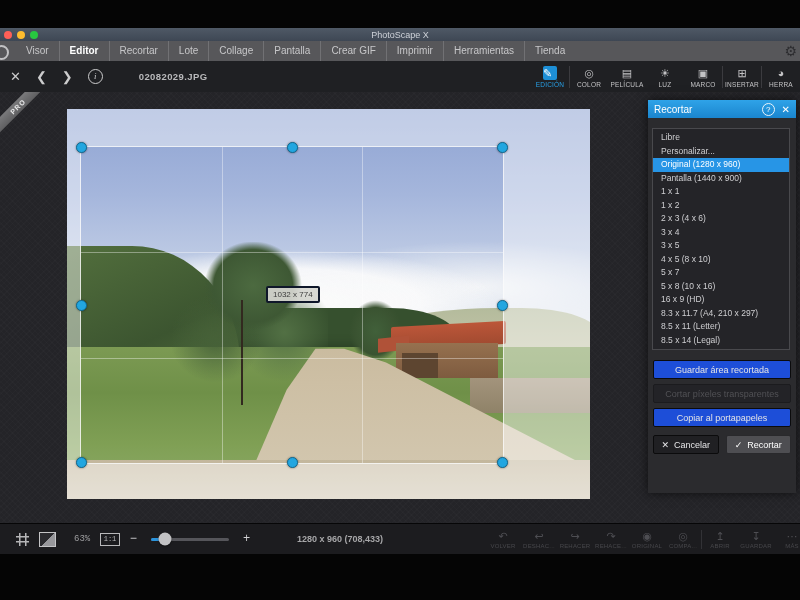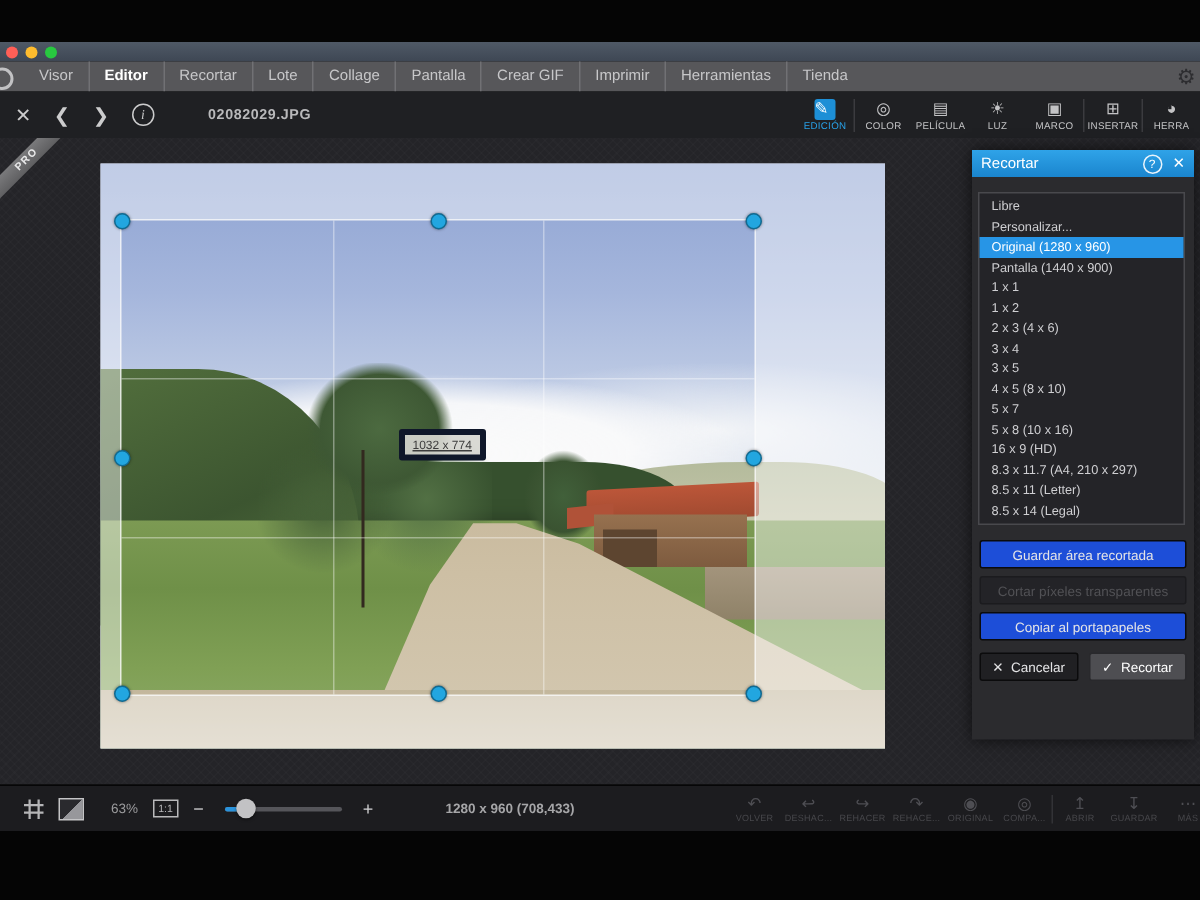--- a/index.html
+++ b/index.html
@@ -67,21 +67,21 @@
   .road{inset:0;clip-path:polygon(33% 100%,78% 100%,100% 96%,100% 92%,61% 65%,53% 61.5%,47.5% 61.5%,42% 72%);
     background:linear-gradient(180deg,#ab9d82 0%,#c0b092 35%,#cdbfa4 70%,#d4c9b2 100%);}
   .road-bottom{left:0;top:90%;width:100%;height:10%;background:linear-gradient(#c3b79c,#d0c6b1);}
 
   
   .crop{position:absolute;left:13px;top:37px;width:422px;height:316px;box-shadow:0 0 0 2000px rgba(255,255,255,0.45);border:1px solid rgba(252,252,252,.85);cursor:move;}
   .gv,.gh{position:absolute;background:rgba(255,255,255,.38);}
   .gv{top:0;bottom:0;width:1px;}
   .gh{left:0;right:0;height:1px;}
   .handle{position:absolute;width:9px;height:9px;border-radius:50%;background:#22a6e0;border:1px solid #116a91;box-shadow:0 0 2px rgba(0,0,0,.5);cursor:pointer;}
-  .size-badge{position:absolute;left:199px;top:177px;background:rgba(214,214,208,.92);color:#3c3c3c;font-size:8px;padding:2px 5px;border-radius:2px;border:4px solid #0f172a;white-space:nowrap;text-decoration:underline;}
+  .size-badge{position:absolute;left:199px;top:177px;background:rgba(214,214,208,.92);color:#3c3c3c;font-size:8px;padding:2px 5px;border-radius:2px;border:2px solid #0f172a;white-space:nowrap;}
 
   
   .panel{position:absolute;left:648px;top:100px;width:148px;height:393px;background:#2b2b2e;box-shadow:0 0 10px rgba(0,0,0,.65);color:#d6d6d8;overflow:hidden;}
   .panel-header{height:18px;background:linear-gradient(#2fa3e8,#1a85ce);display:flex;align-items:center;padding:0 6px;color:#fff;}
   .panel-title{flex:1;font-size:10px;}
   .help-circle{width:11px;height:11px;border:1px solid #eaf4fb;border-radius:50%;font-size:8px;text-align:center;line-height:11px;margin-right:7px;cursor:pointer;}
   .panel-close{font-size:10px;cursor:pointer;}
   .checkbox-row{display:flex;align-items:center;gap:7px;padding:9px 9px 0;}
   .cb{width:10px;height:10px;background:#1c1c1e;border:1px solid #58585c;cursor:pointer;flex:none;}
   .cb-label{font-size:8.5px;color:#d9d9db;}
@@ -91,21 +91,21 @@
   .panel-buttons{margin:10px 5px 0;display:flex;flex-direction:column;gap:5px;}
   .pbtn{height:17px;background:#1d4ed8;border:1px solid #0b0b0c;border-radius:2px;color:#e4e4e6;font-size:9px;display:flex;align-items:center;justify-content:center;gap:5px;cursor:pointer;}
   .pbtn.disabled{color:#515155;background:#232327;border-color:#1b1b1e;cursor:default;}
   .btn-row{display:flex;gap:7px;margin:8px 5px 0;}
   .pbtn.cancel{flex:1;background:#202023;}
   .pbtn.apply{flex:1;background:#4e4e52;border-color:#29292c;color:#fff;}
   .pbtn .bglyph{font-size:9px;}
 
   
   .statusbar{position:absolute;left:0;top:523px;width:800px;height:30px;background:#1c1c1f;border-top:1px solid #060607;}
-  .sb-left{position:absolute;left:16px;top:0;height:30px;display:flex;align-items:center;gap:10px;}
+  .sb-left{position:absolute;left:16px;top:0;height:30px;display:flex;align-items:center;gap:10px;font-family:Liberation Mono, monospace;}
   .icon-grid{width:13px;height:13px;flex:none;background:
     linear-gradient(#b5b5b7,#b5b5b7) 0 3px/13px 1.5px no-repeat,
     linear-gradient(#b5b5b7,#b5b5b7) 0 8.5px/13px 1.5px no-repeat,
     linear-gradient(#b5b5b7,#b5b5b7) 3px 0/1.5px 13px no-repeat,
     linear-gradient(#b5b5b7,#b5b5b7) 8.5px 0/1.5px 13px no-repeat;cursor:pointer;}
   .icon-fit{width:15px;height:13px;border:1.5px solid #c4c4c6;background:linear-gradient(135deg,#2a2a2e 52%,#97979b 52%);cursor:pointer;}
   .zoom-label{font-size:9px;color:#9c9c9e;margin-left:8px;}
   .icon-11{border:1px solid #b9b9bb;color:#b9b9bb;font-size:7px;padding:1.5px 2.5px;cursor:pointer;}
   .sb-minus,.sb-plus{color:#d0d0d2;font-size:12px;cursor:pointer;}
   .slider{width:78px;height:3px;background:#55555a;border-radius:2px;position:relative;margin:0 4px;cursor:pointer;}
@@ -120,20 +120,21 @@
 </style>
 </head>
 <body>
 
 <div class="titlebar">
   <div class="traffic">
     <span class="light" style="background:#ff5f57"></span>
     <span class="light" style="background:#febc2e"></span>
     <span class="light" style="background:#28c840"></span>
   </div>
+  <div class="title-text">PhotoScape X</div>
 </div>
 
 <div class="menubar">
   <span class="app-logo"></span>
   <div class="menu-items">
 
       <span class="menu-item">Visor</span>
 
       <span class="menu-item active">Editor</span>
 

